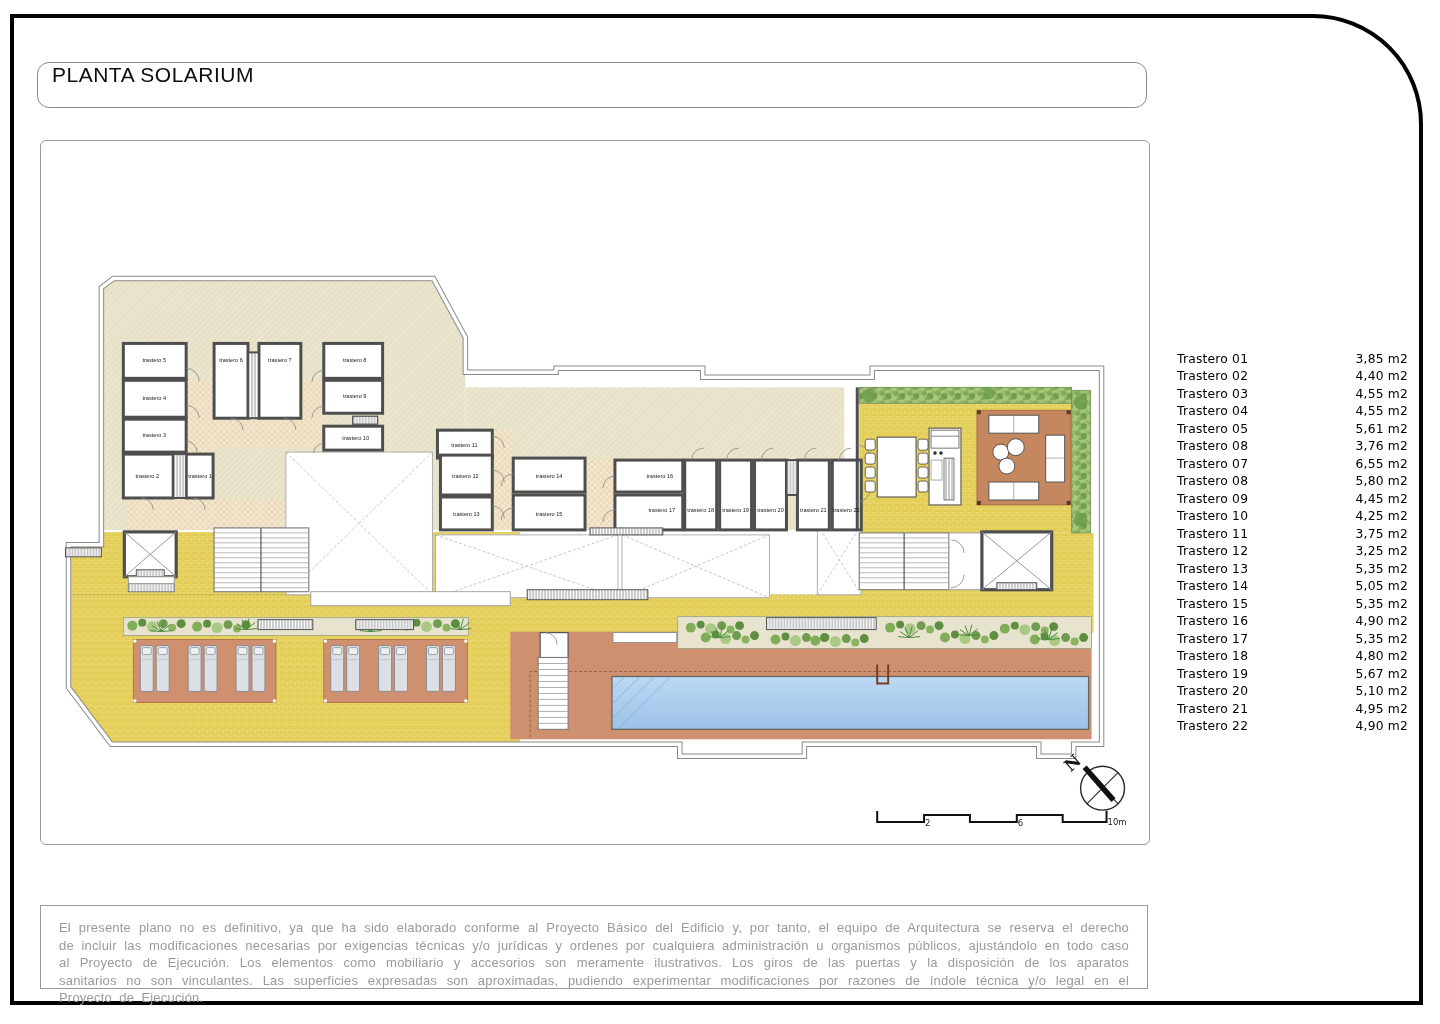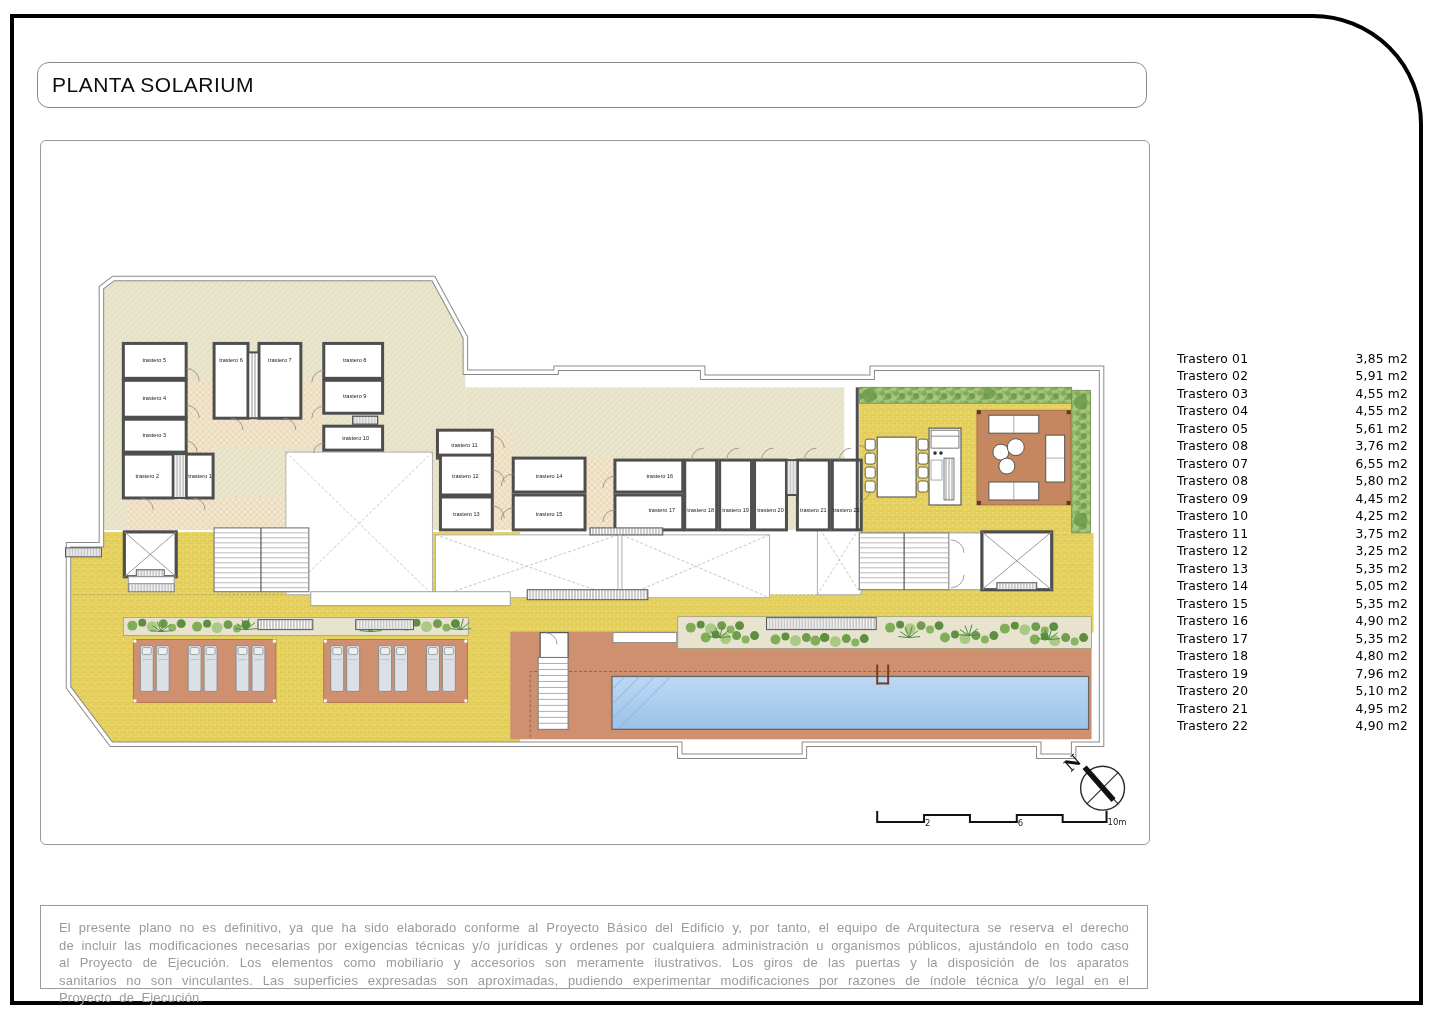--- a/index.html
+++ b/index.html
@@ -1,18 +1,18 @@
 <!DOCTYPE html>
 <html><head>
 <meta charset="utf-8">
 <style>
   html,body{margin:0;padding:0;background:#fff;}
   body{position:relative;width:1440px;height:1024px;font-family:"Liberation Sans",sans-serif;overflow:hidden;}
   .page-frame{position:absolute;left:10px;top:14px;width:1413px;height:991px;border:4px solid #000;border-top-right-radius:110px;box-sizing:border-box;}
-  .title-box{position:absolute;left:37px;top:62px;width:1110px;height:46px;border:1.5px solid #8a8a8a;border-radius:12px;box-sizing:border-box;display:flex;align-items:center;padding-left:14px;background:#fff;}
+  .title-box{position:absolute;left:37px;top:62px;width:1110px;height:46px;border:1.5px solid #8a8a8a;border-radius:12px;box-sizing:border-box;display:flex;padding-left:14px;background:#fff;}
   .title-box span{font-size:21px;letter-spacing:.5px;color:#0d0d0d;}
   .plan-frame{position:absolute;left:40px;top:140px;width:1110px;height:705px;border:1px solid #9a9a9a;border-radius:6px;box-sizing:border-box;background:#fff;}
   .plan-frame svg{display:block;width:100%;height:100%;}
   .legend{position:absolute;left:1177px;top:350px;width:231px;}
   .lrow{display:flex;justify-content:space-between;align-items:center;height:17.5px;font-family:"DejaVu Sans",sans-serif;font-size:12.3px;color:#000000;letter-spacing:.2px;}
   .disclaimer-box{position:absolute;left:40px;top:905px;width:1108px;height:84px;border:1px solid #9a9a9a;box-sizing:border-box;background:#fff;}
   .disclaimer-box p{margin:0;padding:13px 18px 0 18px;font-size:13px;line-height:17.5px;color:#9a9a9a;text-align:justify;letter-spacing:.2px;word-spacing:3.5px;}
   .room-label{font-family:"Liberation Sans",sans-serif;font-size:5.6px;fill:#1a1a1a;}
   .scale-label{font-family:"DejaVu Sans",sans-serif;font-size:8.5px;fill:#222;}
   .north-label{font-family:"DejaVu Serif",serif;font-weight:bold;font-size:17px;fill:#111;}
@@ -369,21 +369,21 @@
 </svg>
 </div>
 
 <div class="legend">
     <div class="lrow">
     <span>Trastero 01</span>
     <span>3,85 m2</span>
   </div>
     <div class="lrow">
     <span>Trastero 02</span>
-    <span>5,91 m2</span>
+    <span>4,40 m2</span>
   </div>
     <div class="lrow">
     <span>Trastero 03</span>
     <span>4,55 m2</span>
   </div>
     <div class="lrow">
     <span>Trastero 04</span>
     <span>4,55 m2</span>
   </div>
     <div class="lrow">
@@ -437,21 +437,21 @@
     <div class="lrow">
     <span>Trastero 17</span>
     <span>5,35 m2</span>
   </div>
     <div class="lrow">
     <span>Trastero 18</span>
     <span>4,80 m2</span>
   </div>
     <div class="lrow">
     <span>Trastero 19</span>
-    <span>7,96 m2</span>
+    <span>5,67 m2</span>
   </div>
     <div class="lrow">
     <span>Trastero 20</span>
     <span>5,10 m2</span>
   </div>
     <div class="lrow">
     <span>Trastero 21</span>
     <span>4,95 m2</span>
   </div>
     <div class="lrow">

